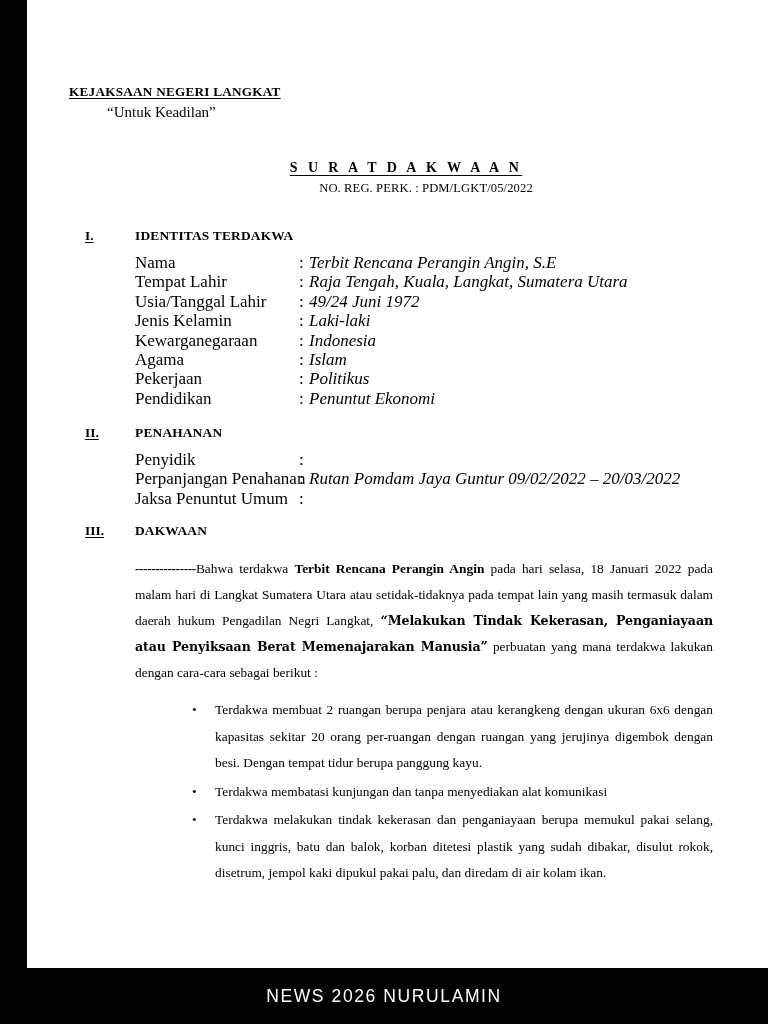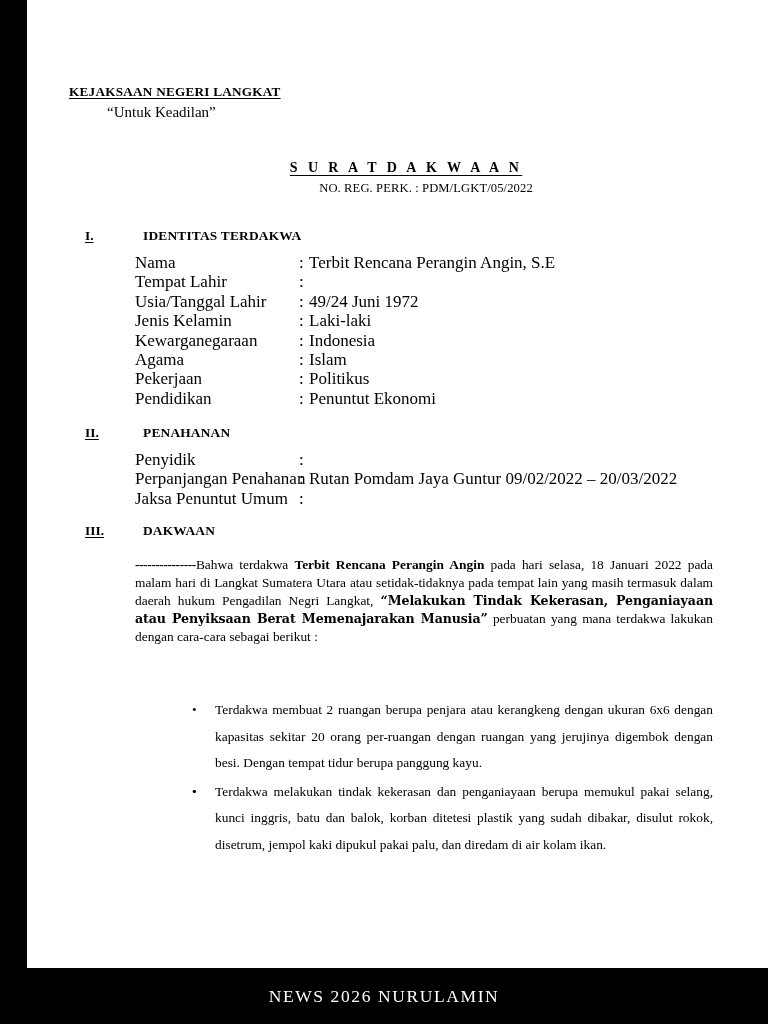--- a/index.html
+++ b/index.html
@@ -106,21 +106,21 @@
     position: absolute;
     left: 58px;
     top: 0;
     font-weight: bold;
     font-size: 13.4px;
     text-decoration: underline;
     text-underline-offset: 2px;
   }
   .sec-title {
     position: absolute;
-    left: 116px;
+    left: 108px;
     top: 0;
     font-weight: bold;
     font-size: 13.4px;
     letter-spacing: 0.2px;
     text-align: center;
   }
 
   
   .fields {
     margin-top: 3px;
@@ -138,30 +138,31 @@
   }
   .field-colon {
     position: absolute;
     left: 272px;
     top: 0;
   }
   .field-value {
     position: absolute;
     left: 282px;
     top: 0;
+    font-style: italic;
   }
 
   
   .dakwaan-body {
     position: absolute;
     left: 108px;
     top: 556px;
     width: 578px;
     font-size: 13.4px;
-    line-height: 18px;
+    line-height: 26px;
     text-align: justify;
     text-justify: inter-word;
   }
   .lead-dashes {
     font-weight: bold;
     letter-spacing: -0.4px;
   }
   .bold-name {
     font-weight: bold;
   }
@@ -209,21 +210,21 @@
     top: 968px;
     width: 768px;
     height: 56px;
     background: #000000;
     display: flex;
     align-items: center;
     justify-content: center;
   }
   .footer-text {
     color: #ffffff;
-    font-family: Liberation Serif, serif;
+    font-family: Liberation Sans, sans-serif;
     font-size: 17.5px;
     letter-spacing: 1.6px;
     white-space: nowrap;
   }
 </style>
 </head>
 <body>
 
 <div class="page-wrap">
   <div class="sheet">
@@ -246,20 +247,21 @@
         </div>
         <div class="fields">
           <div class="field-row">
             <span class="field-label">Nama</span>
             <span class="field-colon">:</span>
             <span class="field-value">Terbit Rencana Perangin Angin, S.E</span>
           </div>
           <div class="field-row">
             <span class="field-label">Tempat Lahir</span>
             <span class="field-colon">:</span>
+            <span class="field-value">Raja Tengah, Kuala, Langkat, Sumatera Utara</span>
           </div>
           <div class="field-row">
             <span class="field-label">Usia/Tanggal Lahir</span>
             <span class="field-colon">:</span>
             <span class="field-value">49/24 Juni 1972</span>
           </div>
           <div class="field-row">
             <span class="field-label">Jenis Kelamin</span>
             <span class="field-colon">:</span>
             <span class="field-value">Laki-laki</span>
@@ -321,20 +323,21 @@
         <span class="lead-dashes">---------------</span><span>Bahwa terdakwa </span><span class="bold-name">Terbit Rencana Perangin Angin</span><span> pada hari selasa, 18 Januari 2022 pada malam hari di Langkat Sumatera Utara atau setidak-tidaknya pada tempat lain yang masih termasuk dalam daerah hukum Pengadilan Negri Langkat, </span><span class="charge-quote">“Melakukan Tindak Kekerasan, Penganiayaan atau Penyiksaan Berat Memenajarakan Manusia”</span><span> perbuatan yang mana terdakwa lakukan dengan cara-cara sebagai berikut :</span>
       </div>
 
       <ul class="acts-list">
         <li class="act-item">
           <span class="dot">•</span>
           <span>Terdakwa membuat 2 ruangan berupa penjara atau kerangkeng dengan ukuran 6x6 dengan kapasitas sekitar 20 orang per-ruangan dengan ruangan yang jerujinya digembok dengan besi. Dengan tempat tidur berupa panggung kayu.</span>
         </li>
         <li class="act-item">
           <span class="dot">•</span>
+          <span>Terdakwa membatasi kunjungan dan tanpa menyediakan alat komunikasi</span>
         </li>
         <li class="act-item">
           <span class="dot">•</span>
           <span>Terdakwa melakukan tindak kekerasan dan penganiayaan berupa memukul pakai selang, kunci inggris, batu dan balok, korban ditetesi plastik yang sudah dibakar, disulut rokok, disetrum, jempol kaki dipukul pakai palu, dan diredam di air kolam ikan.</span>
         </li>
       </ul>
 
     </div>
   </div>
 

